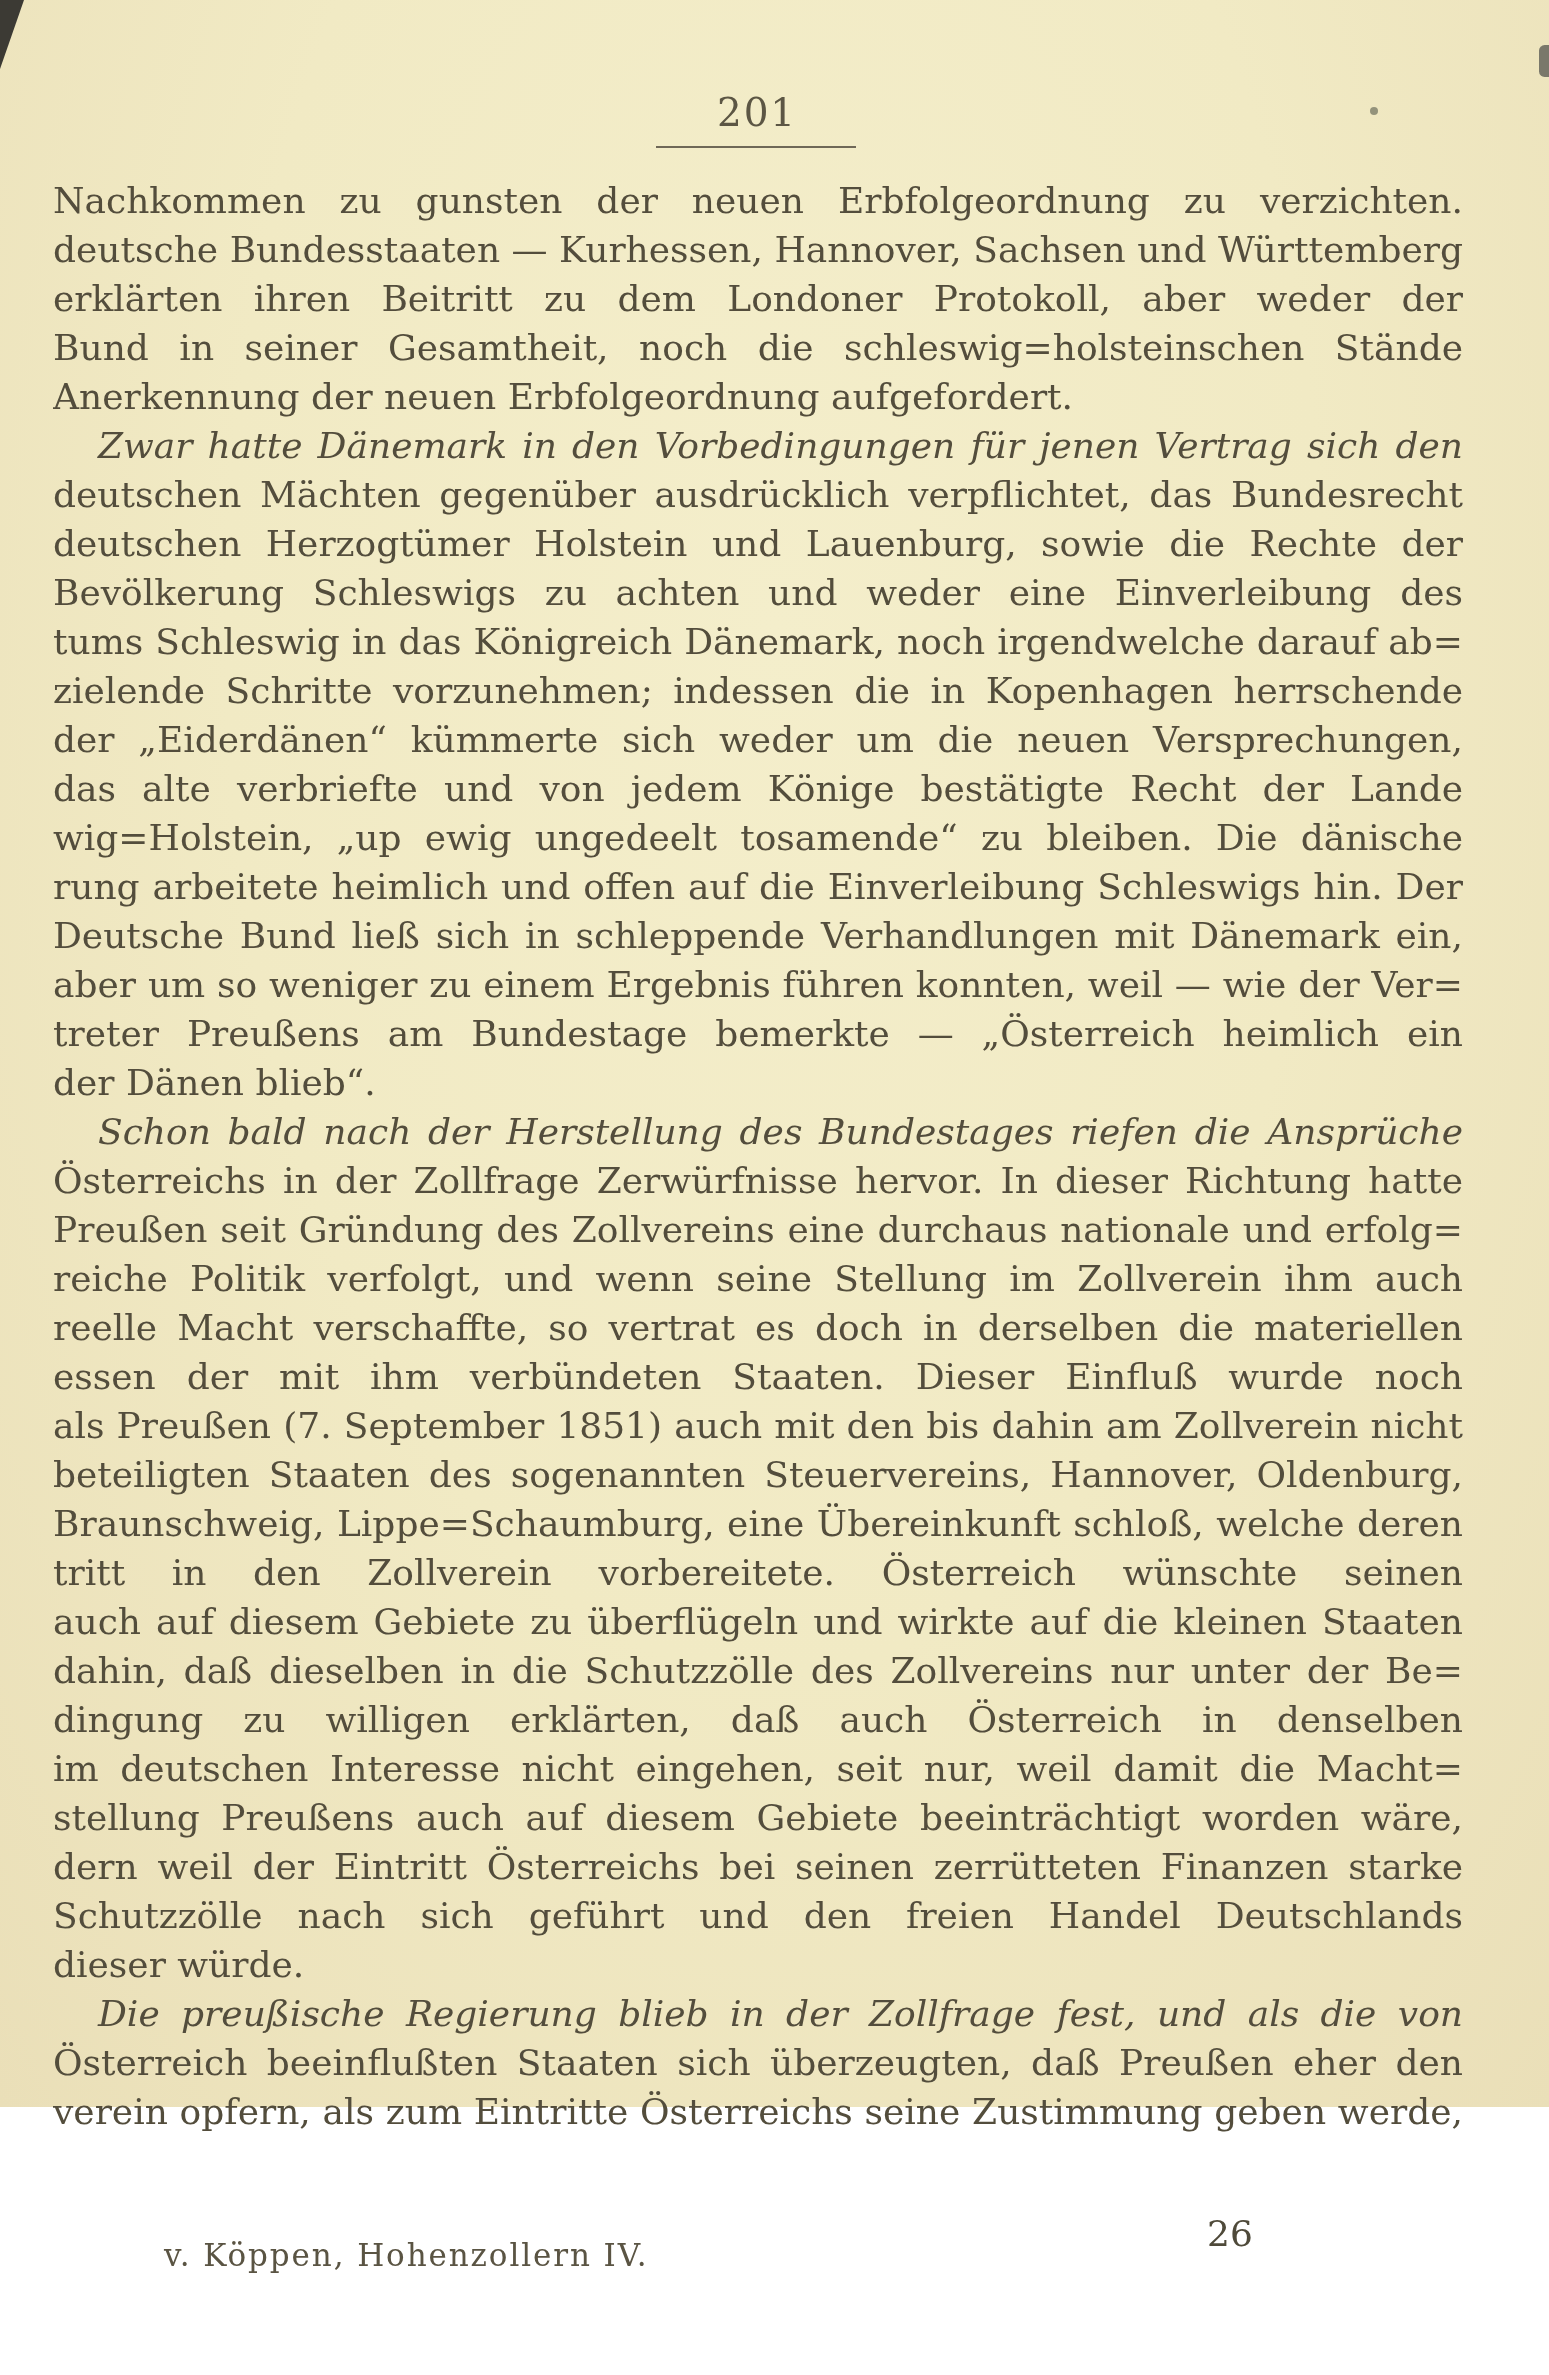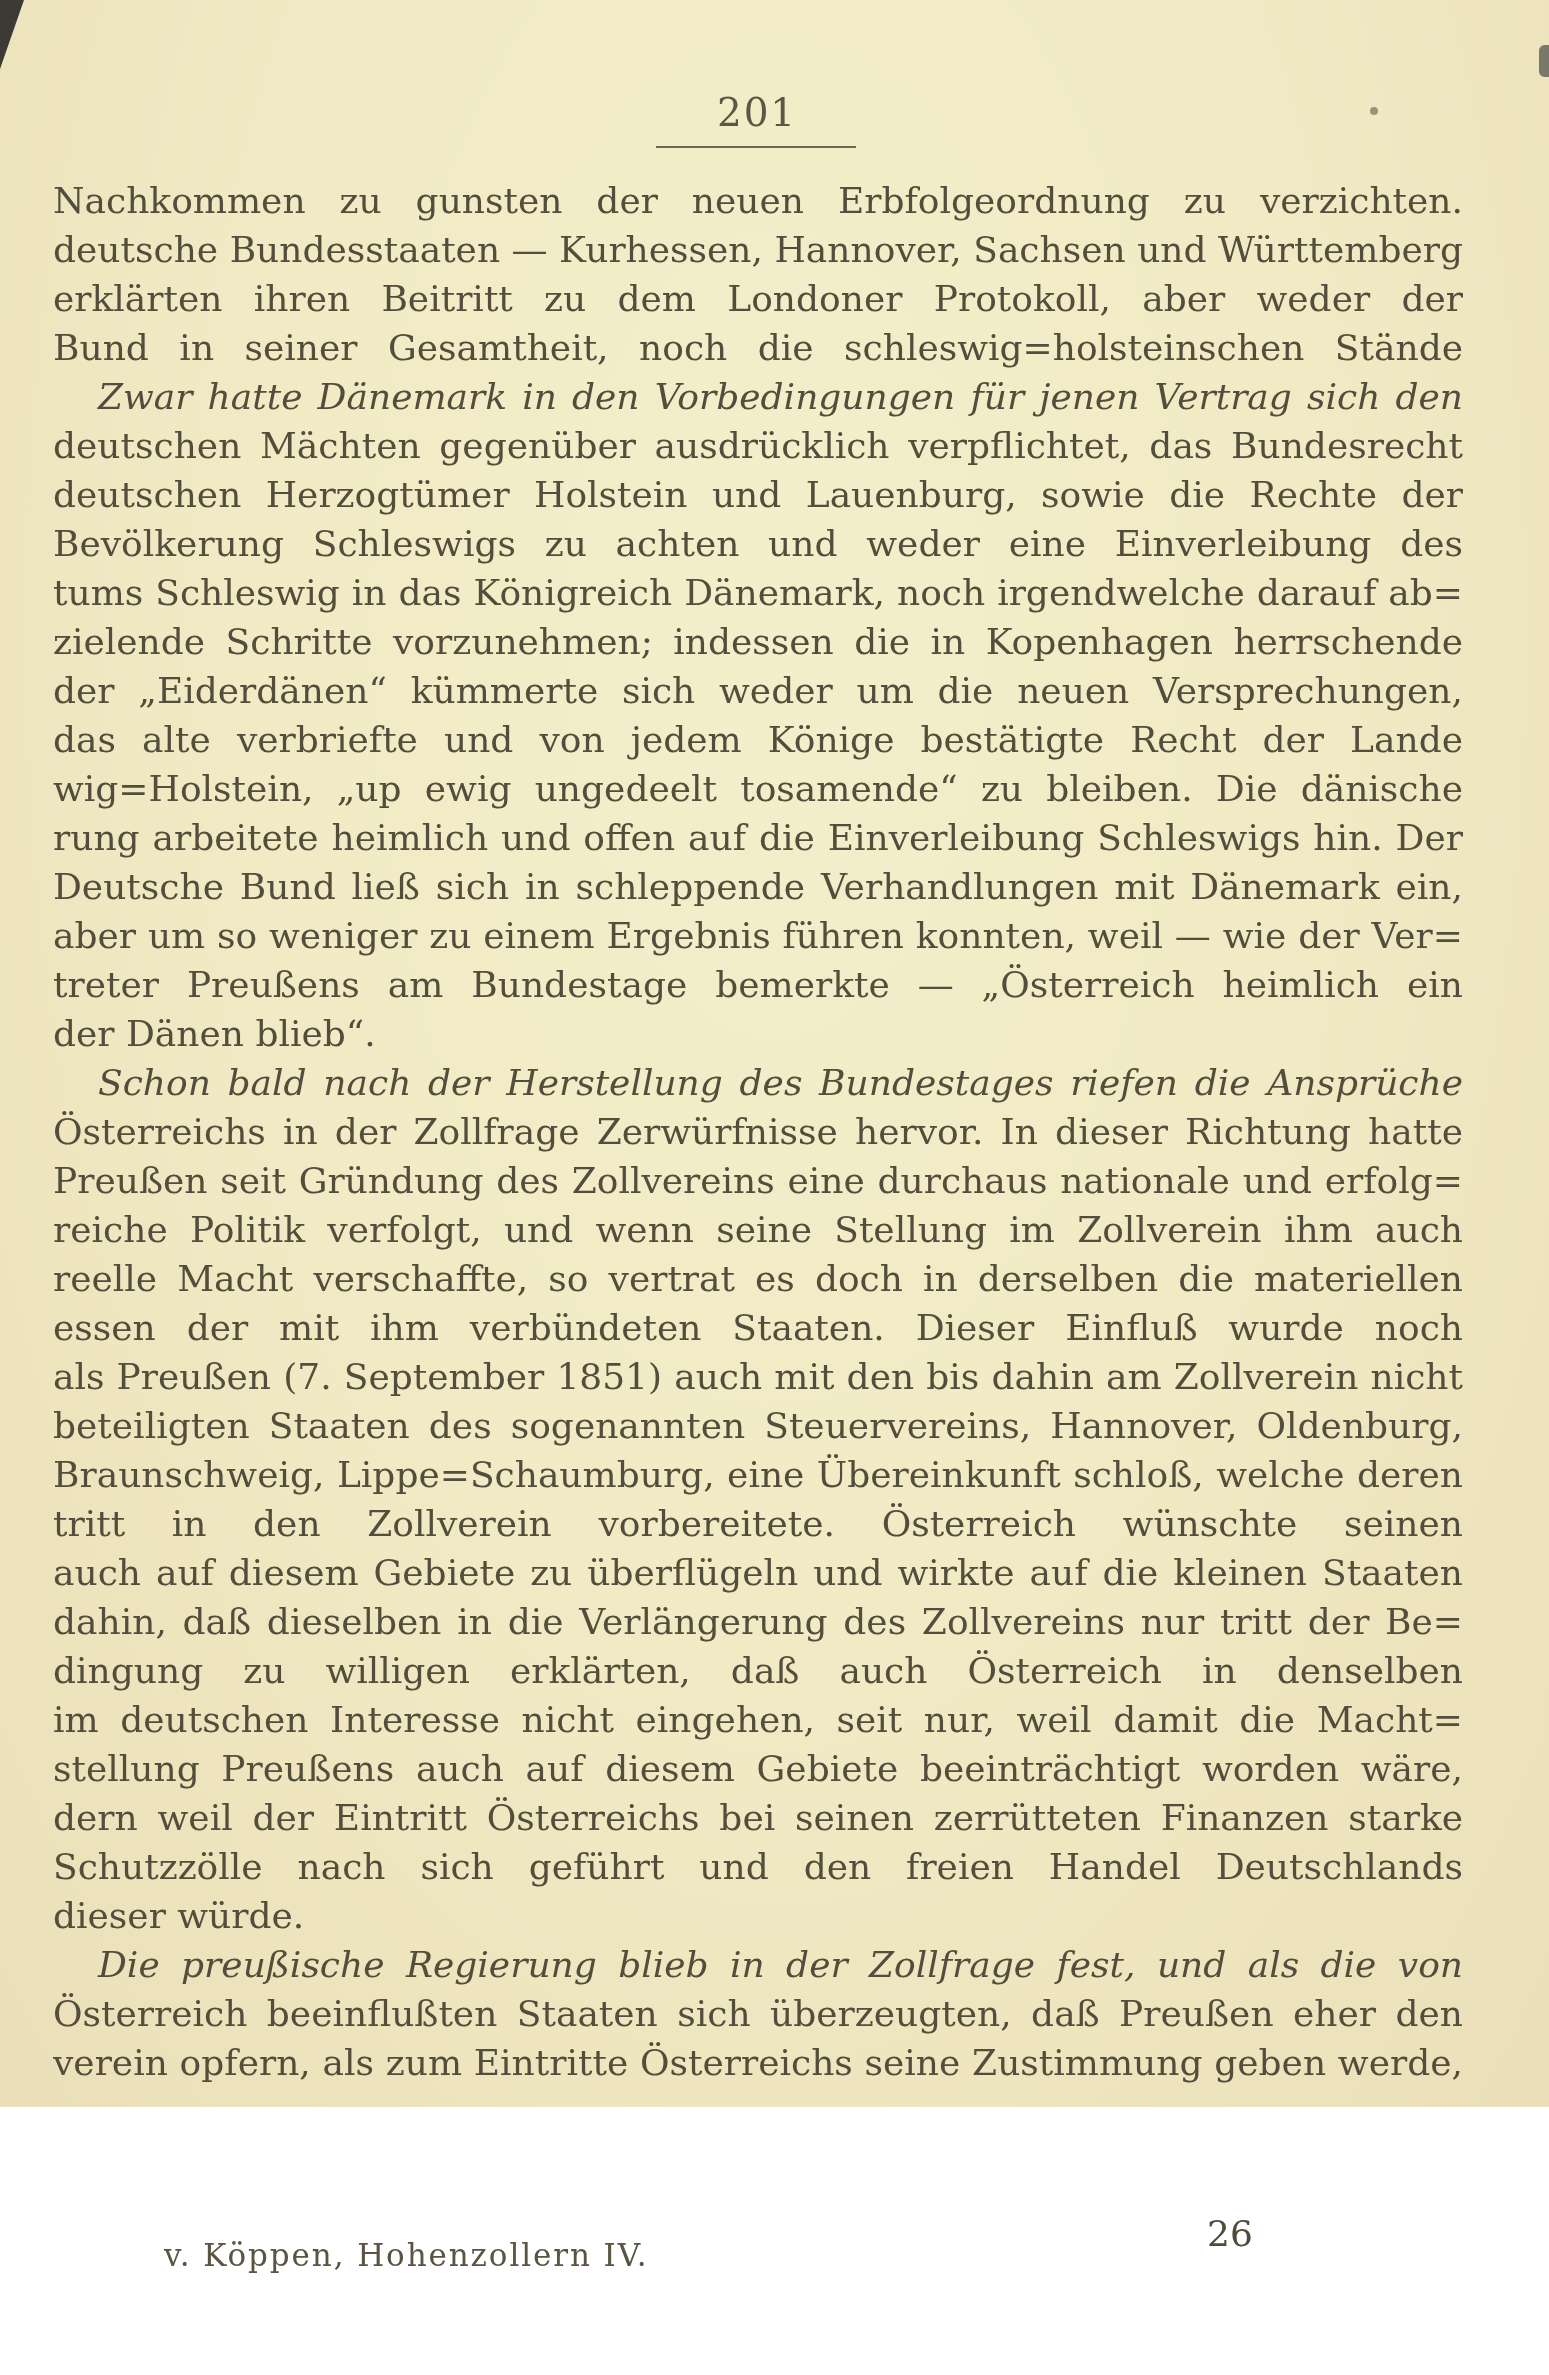--- a/index.html
+++ b/index.html
@@ -70,20 +70,21 @@
 
   <div class="page-number">201</div>
   <div class="page-number-rule"></div>
 
   <div class="text-block">
       <div class="paragraph">
         <div class="line">Nachkommen zu gunsten der neuen Erbfolgeordnung zu verzichten. Mehrere</div>
         <div class="line">deutsche Bundesstaaten — Kurhessen, Hannover, Sachsen und Württemberg —</div>
         <div class="line">erklärten ihren Beitritt zu dem Londoner Protokoll, aber weder der Deutsche</div>
         <div class="line">Bund in seiner Gesamtheit, noch die schleswig=holsteinschen Stände wurden zur</div>
+        <div class="line para-end">Anerkennung der neuen Erbfolgeordnung aufgefordert.</div>
       </div>
       <div class="paragraph">
         <div class="line indent">Zwar hatte Dänemark in den Vorbedingungen für jenen Vertrag sich den</div>
         <div class="line">deutschen Mächten gegenüber ausdrücklich verpflichtet, das Bundesrecht der</div>
         <div class="line">deutschen Herzogtümer Holstein und Lauenburg, sowie die Rechte der deutschen</div>
         <div class="line">Bevölkerung Schleswigs zu achten und weder eine Einverleibung des Herzog=</div>
         <div class="line">tums Schleswig in das Königreich Dänemark, noch irgendwelche darauf ab=</div>
         <div class="line">zielende Schritte vorzunehmen; indessen die in Kopenhagen herrschende Partei</div>
         <div class="line">der „Eiderdänen“ kümmerte sich weder um die neuen Versprechungen, noch um</div>
         <div class="line">das alte verbriefte und von jedem Könige bestätigte Recht der Lande Schles=</div>
@@ -99,21 +100,21 @@
         <div class="line">Österreichs in der Zollfrage Zerwürfnisse hervor. In dieser Richtung hatte</div>
         <div class="line">Preußen seit Gründung des Zollvereins eine durchaus nationale und erfolg=</div>
         <div class="line">reiche Politik verfolgt, und wenn seine Stellung im Zollverein ihm auch keine</div>
         <div class="line">reelle Macht verschaffte, so vertrat es doch in derselben die materiellen Inter=</div>
         <div class="line">essen der mit ihm verbündeten Staaten. Dieser Einfluß wurde noch erweitert,</div>
         <div class="line">als Preußen (7. September 1851) auch mit den bis dahin am Zollverein nicht</div>
         <div class="line">beteiligten Staaten des sogenannten Steuervereins, Hannover, Oldenburg,</div>
         <div class="line">Braunschweig, Lippe=Schaumburg, eine Übereinkunft schloß, welche deren Ein=</div>
         <div class="line">tritt in den Zollverein vorbereitete. Österreich wünschte seinen Nebenbuhler</div>
         <div class="line">auch auf diesem Gebiete zu überflügeln und wirkte auf die kleinen Staaten</div>
-        <div class="line">dahin, daß dieselben in die Verlängerung des Zollvereins nur tritt der Be=</div>
+        <div class="line">dahin, daß dieselben in die Schutzzölle des Zollvereins nur unter der Be=</div>
         <div class="line">dingung zu willigen erklärten, daß auch Österreich in denselben aufgenommen</div>
         <div class="line">im deutschen Interesse nicht eingehen, seit nur, weil damit die Macht=</div>
         <div class="line">stellung Preußens auch auf diesem Gebiete beeinträchtigt worden wäre, son=</div>
         <div class="line">dern weil der Eintritt Österreichs bei seinen zerrütteten Finanzen starke</div>
         <div class="line">Schutzzölle nach sich geführt und den freien Handel Deutschlands gefährdet</div>
         <div class="line para-end">dieser würde.</div>
       </div>
       <div class="paragraph">
         <div class="line indent">Die preußische Regierung blieb in der Zollfrage fest, und als die von</div>
         <div class="line">Österreich beeinflußten Staaten sich überzeugten, daß Preußen eher den Zoll=</div>

